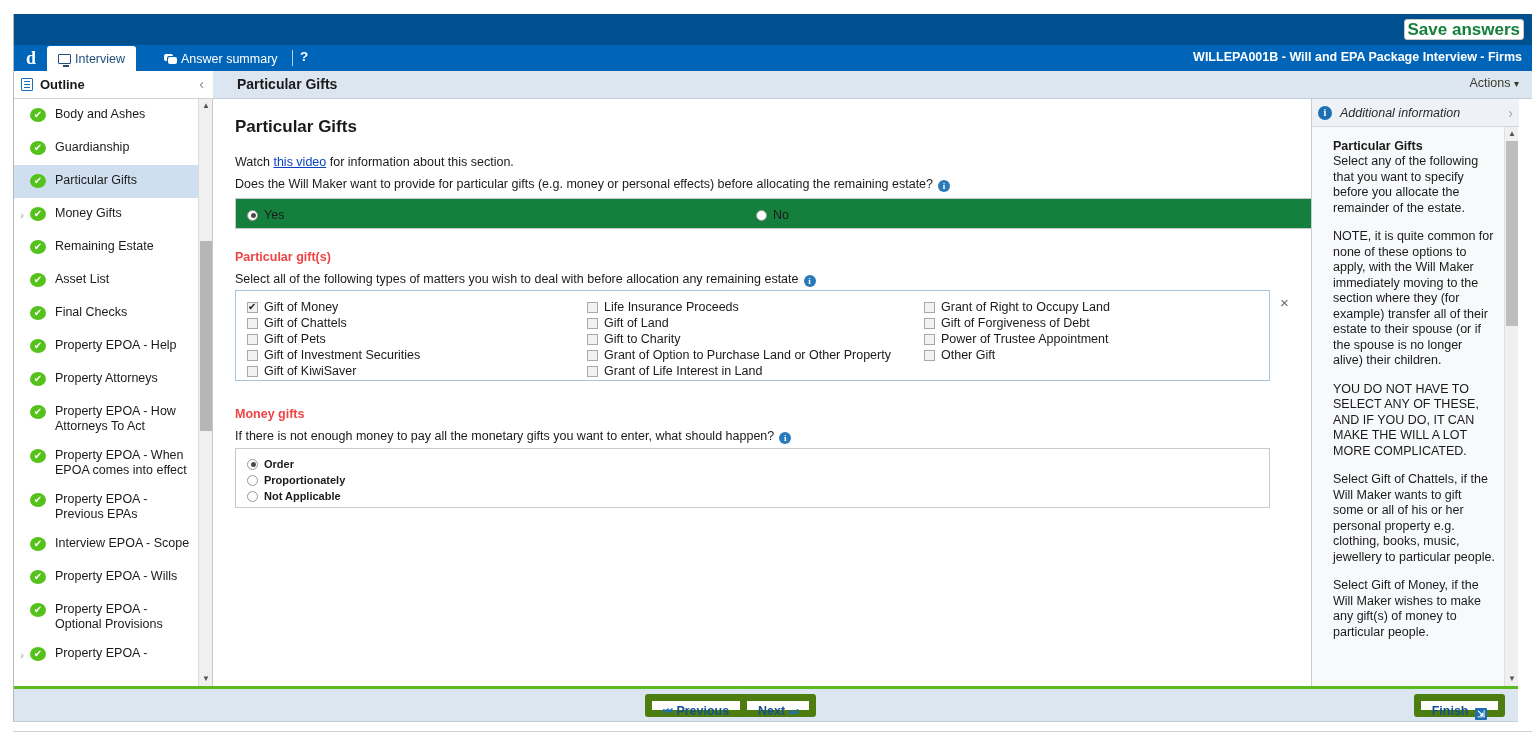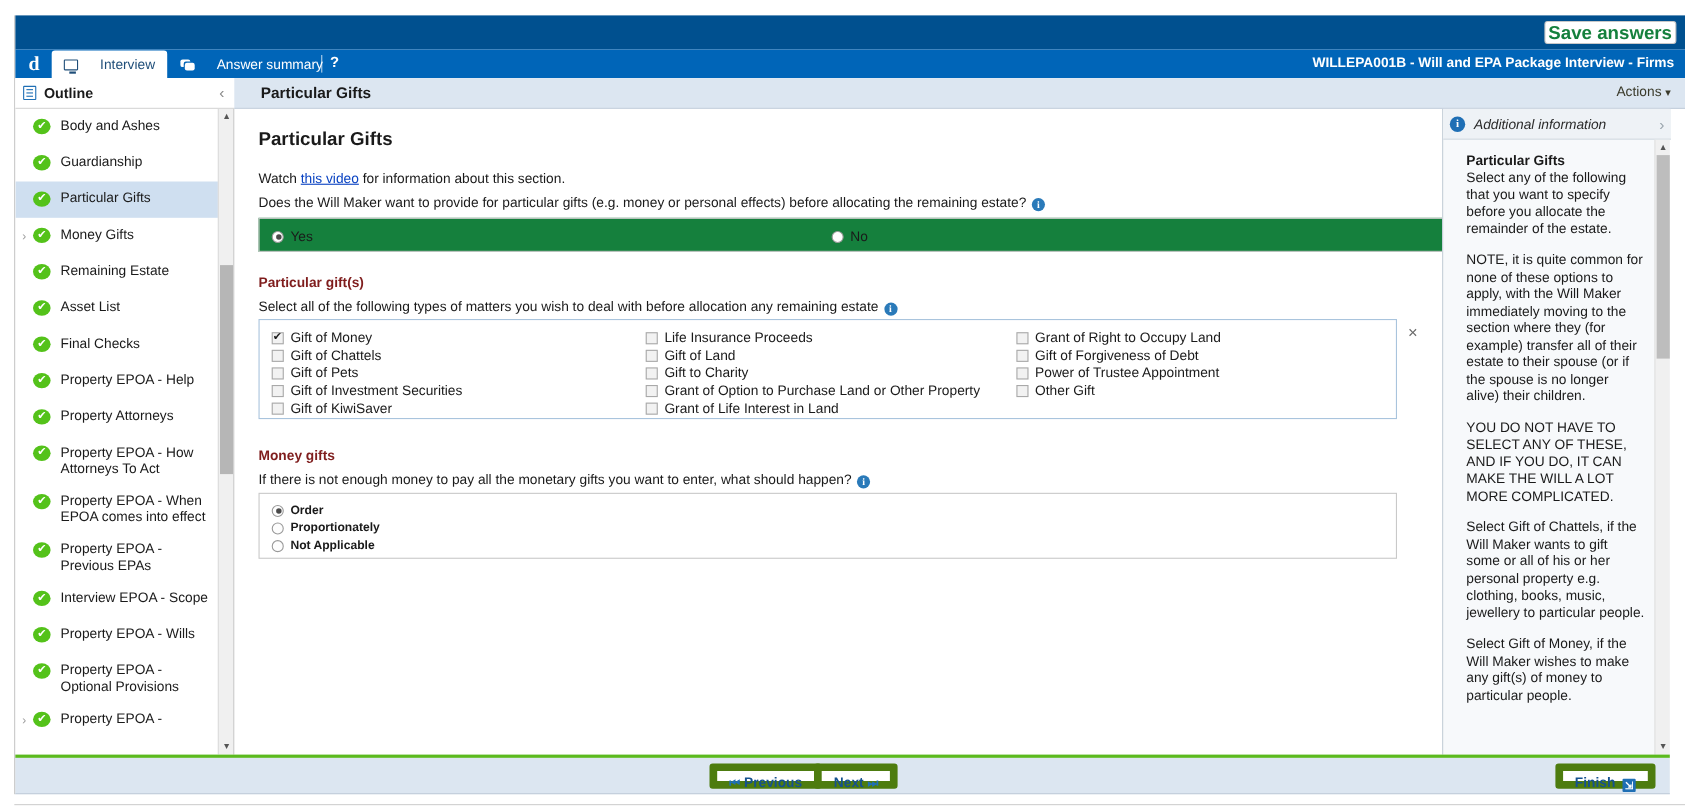--- a/index.html
+++ b/index.html
@@ -65,21 +65,21 @@
     font-family: "Liberation Serif", serif;
     text-align: center;
     line-height: 22px;
   }
   .tab {
     position: absolute;
     top: 1px;
     height: 25px;
     display: flex;
     align-items: center;
-    gap: 20px;
+    gap: 4px;
     padding: 0 11px;
     font-size: 12.5px;
     color: #ffffff;
     cursor: pointer;
     white-space: nowrap;
   }
   .tab.active {
     background: #ffffff;
     color: #1f4e79;
     border-radius: 3px 3px 0 0;
@@ -317,21 +317,21 @@
     width: 5px; height: 5px;
     border-radius: 50%;
     background: #4a4a4a;
   }
 
   .sec-label {
     position: absolute;
     left: 21px;
     font-size: 12.5px;
     font-weight: bold;
-    color: #7f1d1d;
+    color: #ef4444;
   }
   .lbl-gifts { top: 151px; }
   .q2 { top: 173px; }
 
   .cb-box {
     position: absolute;
     left: 21px; top: 191px;
     width: 1035px; height: 91px;
     border: 1px solid #a9c4dd;
     background: #ffffff;

